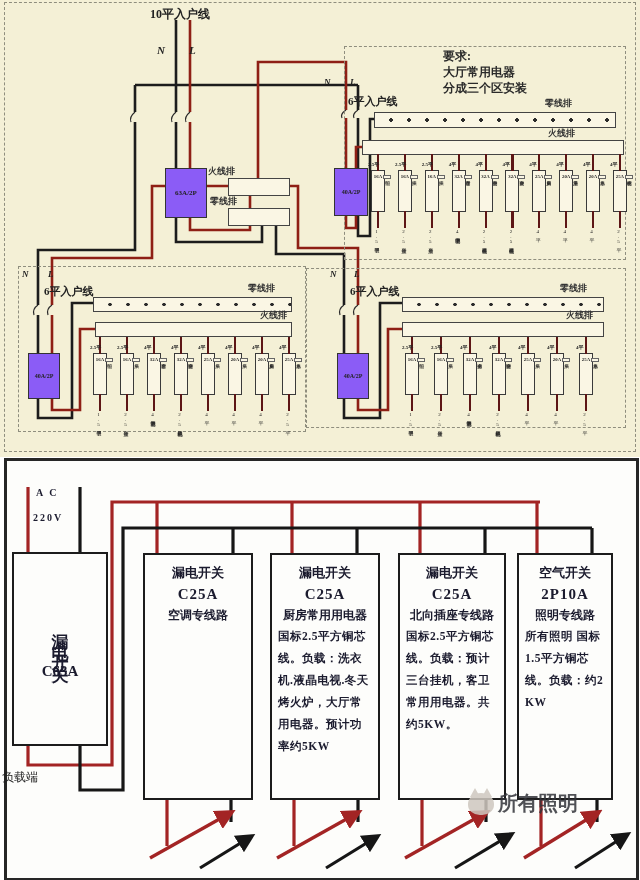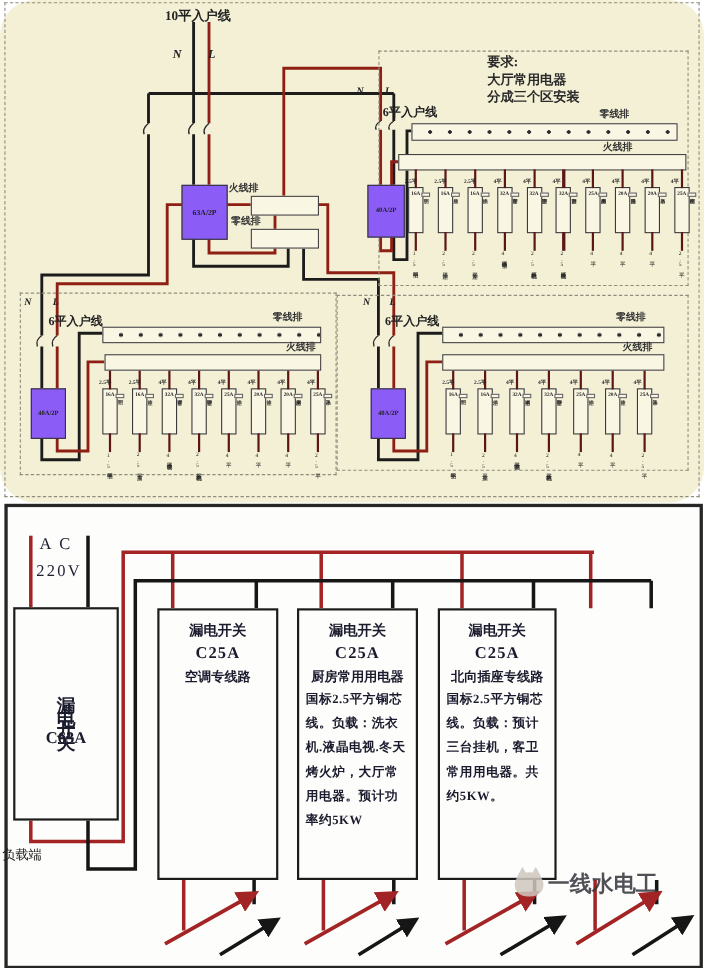--- a/index.html
+++ b/index.html
@@ -1,19 +1,19 @@
 <!DOCTYPE html>
 <html><head>
 <meta charset="utf-8">
 <style>
   html,body{margin:0;padding:0;background:#e9e9e9;}
   #stage{position:relative;width:640px;height:880px;background:#fff;overflow:hidden;
          font-family:"Liberation Serif","DejaVu Serif",serif;}
   
-  #top-panel{position:absolute;left:0;top:0;width:640px;height:457px;background:#f4f0d6;border-radius:32px;}
+  #top-panel{position:absolute;left:0;top:0;width:640px;height:457px;background:#f4f0d6;}
   .dashedbox{position:absolute;border:1.5px dashed #8f8e7e;background:transparent;}
   #outer-dash{left:4px;top:2px;width:630px;height:448px;}
   #box-b{left:344px;top:46px;width:280px;height:212px;}
   #box-c{left:18px;top:266px;width:286px;height:164px;}
   #box-d{left:306px;top:268px;width:318px;height:158px;}
   svg.wires{position:absolute;left:0;top:0;pointer-events:none;}
   .lbl{position:absolute;color:#222;white-space:nowrap;}
   .title{font-weight:bold;font-size:12px;}
   .nl{font-style:italic;font-size:11px;font-weight:bold;}
   .barlbl{font-size:9px;font-weight:bold;color:#333;}
@@ -39,21 +39,21 @@
   .b-amp{position:absolute;top:3px;left:0;width:100%;text-align:center;font-size:4.8px;font-weight:bold;color:#222;}
   .b-side{position:absolute;right:-7px;top:4px;writing-mode:vertical-rl;text-orientation:upright;
           font-size:4.6px;line-height:6px;background:#faf6e4;border:0.8px solid #666;color:#222;padding:1px 0;}
   .b-stub-t{position:absolute;left:5px;top:-17px;width:2.2px;height:17px;background:#5d1616;}
   .b-stub-b{position:absolute;left:5px;bottom:-17px;width:2.2px;height:17px;background:#5d1616;}
   .b-bot{position:absolute;left:1px;bottom:-56px;writing-mode:vertical-rl;text-orientation:upright;
          font-size:5px;line-height:6px;color:#222;height:38px;white-space:nowrap;}
   
   #bottom-panel{position:absolute;left:0;top:457px;width:640px;height:423px;background:#fff;}
   #bottom-frame{position:absolute;left:4px;top:1px;width:629px;height:417px;border:3px solid #262626;background:#fdfdfb;}
-  .ac{position:absolute;font-size:15px;font-weight:normal;color:#1d1d30;letter-spacing:2px;}
+  .ac{position:absolute;font-size:10px;font-weight:bold;color:#1d1d30;letter-spacing:2px;}
   #mainswitch{position:absolute;left:12px;top:95px;width:92px;height:190px;border:2.6px solid #1c1c1c;
               background:#fdfdfb;display:flex;flex-direction:column;align-items:center;justify-content:center;}
   #mainswitch .vt{writing-mode:vertical-lr;text-orientation:upright;font-size:17px;font-weight:bold;
                   letter-spacing:11px;color:#1b1b2e;}
   #mainswitch .rate{font-size:15px;font-weight:bold;color:#1b1b2e;}
   #load-label{position:absolute;left:2px;top:312px;font-size:12px;font-weight:normal;color:#222;}
   .circuits{position:absolute;inset:0;}
   .cbox{position:absolute;top:96px;height:247px;border:2.4px solid #1c1c1c;background:#fdfdfb;
         box-sizing:border-box;padding:8px 6px 0 6px;color:#1b1b2e;}
   .cbox:nth-of-type(1){left:143px;width:110px;}
@@ -460,20 +460,26 @@
           <div class="c-desc">国标2.5平方铜芯线。负载：洗衣机.液晶电视.冬天烤火炉，大厅常用电器。预计功率约5KW</div>
         </div>
 
         <div class="cbox">
           <div class="c-title">漏电开关</div>
           <div class="c-rate">C25A</div>
           <div class="c-name">北向插座专线路</div>
           <div class="c-desc">国标2.5平方铜芯线。负载：预计三台挂机，客卫常用用电器。共约5KW。</div>
         </div>
 
+        <div class="cbox">
+          <div class="c-title">空气开关</div>
+          <div class="c-rate">2P10A</div>
+          <div class="c-name">照明专线路</div>
+          <div class="c-desc">所有照明 国标1.5平方铜芯线。负载：约2KW</div>
+        </div>
       </div>
 
     <div id="watermark">
       <span id="wm-logo"></span>
-      <span id="wm-text">一线水电工</span>
+      <span id="wm-text">所有照明</span>
     </div>
   </div>
 </div>
 
 </body></html>

